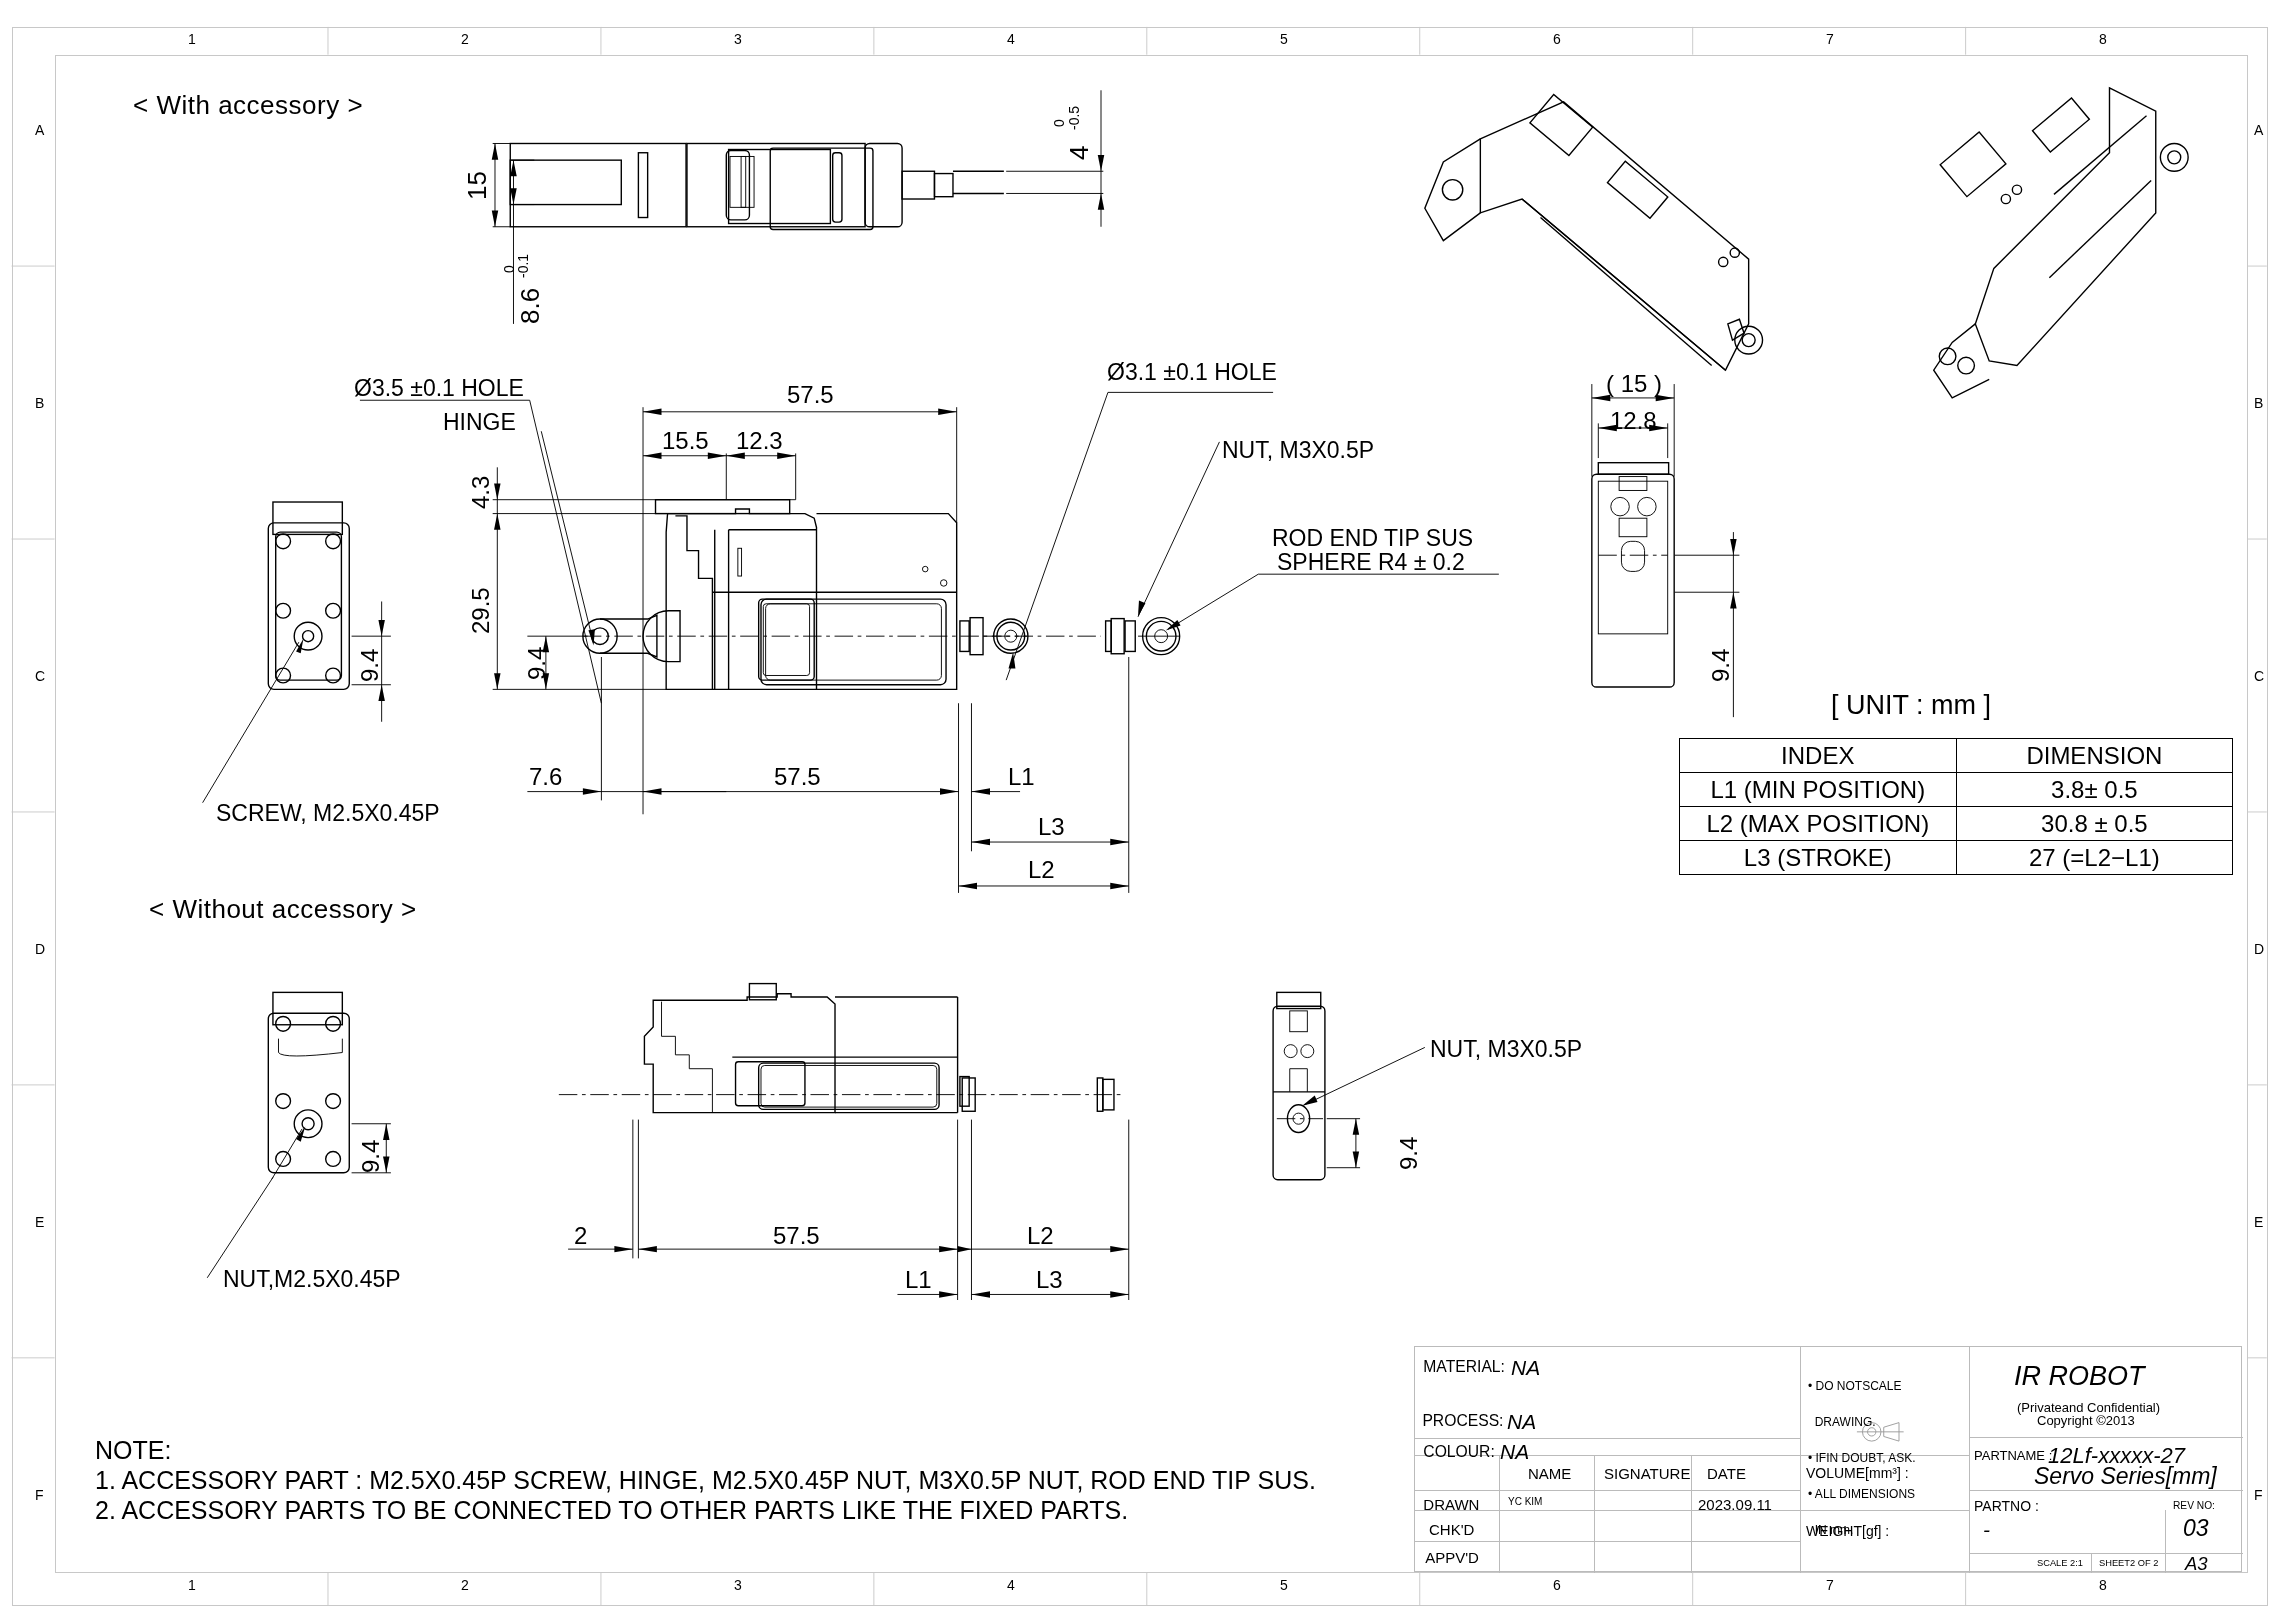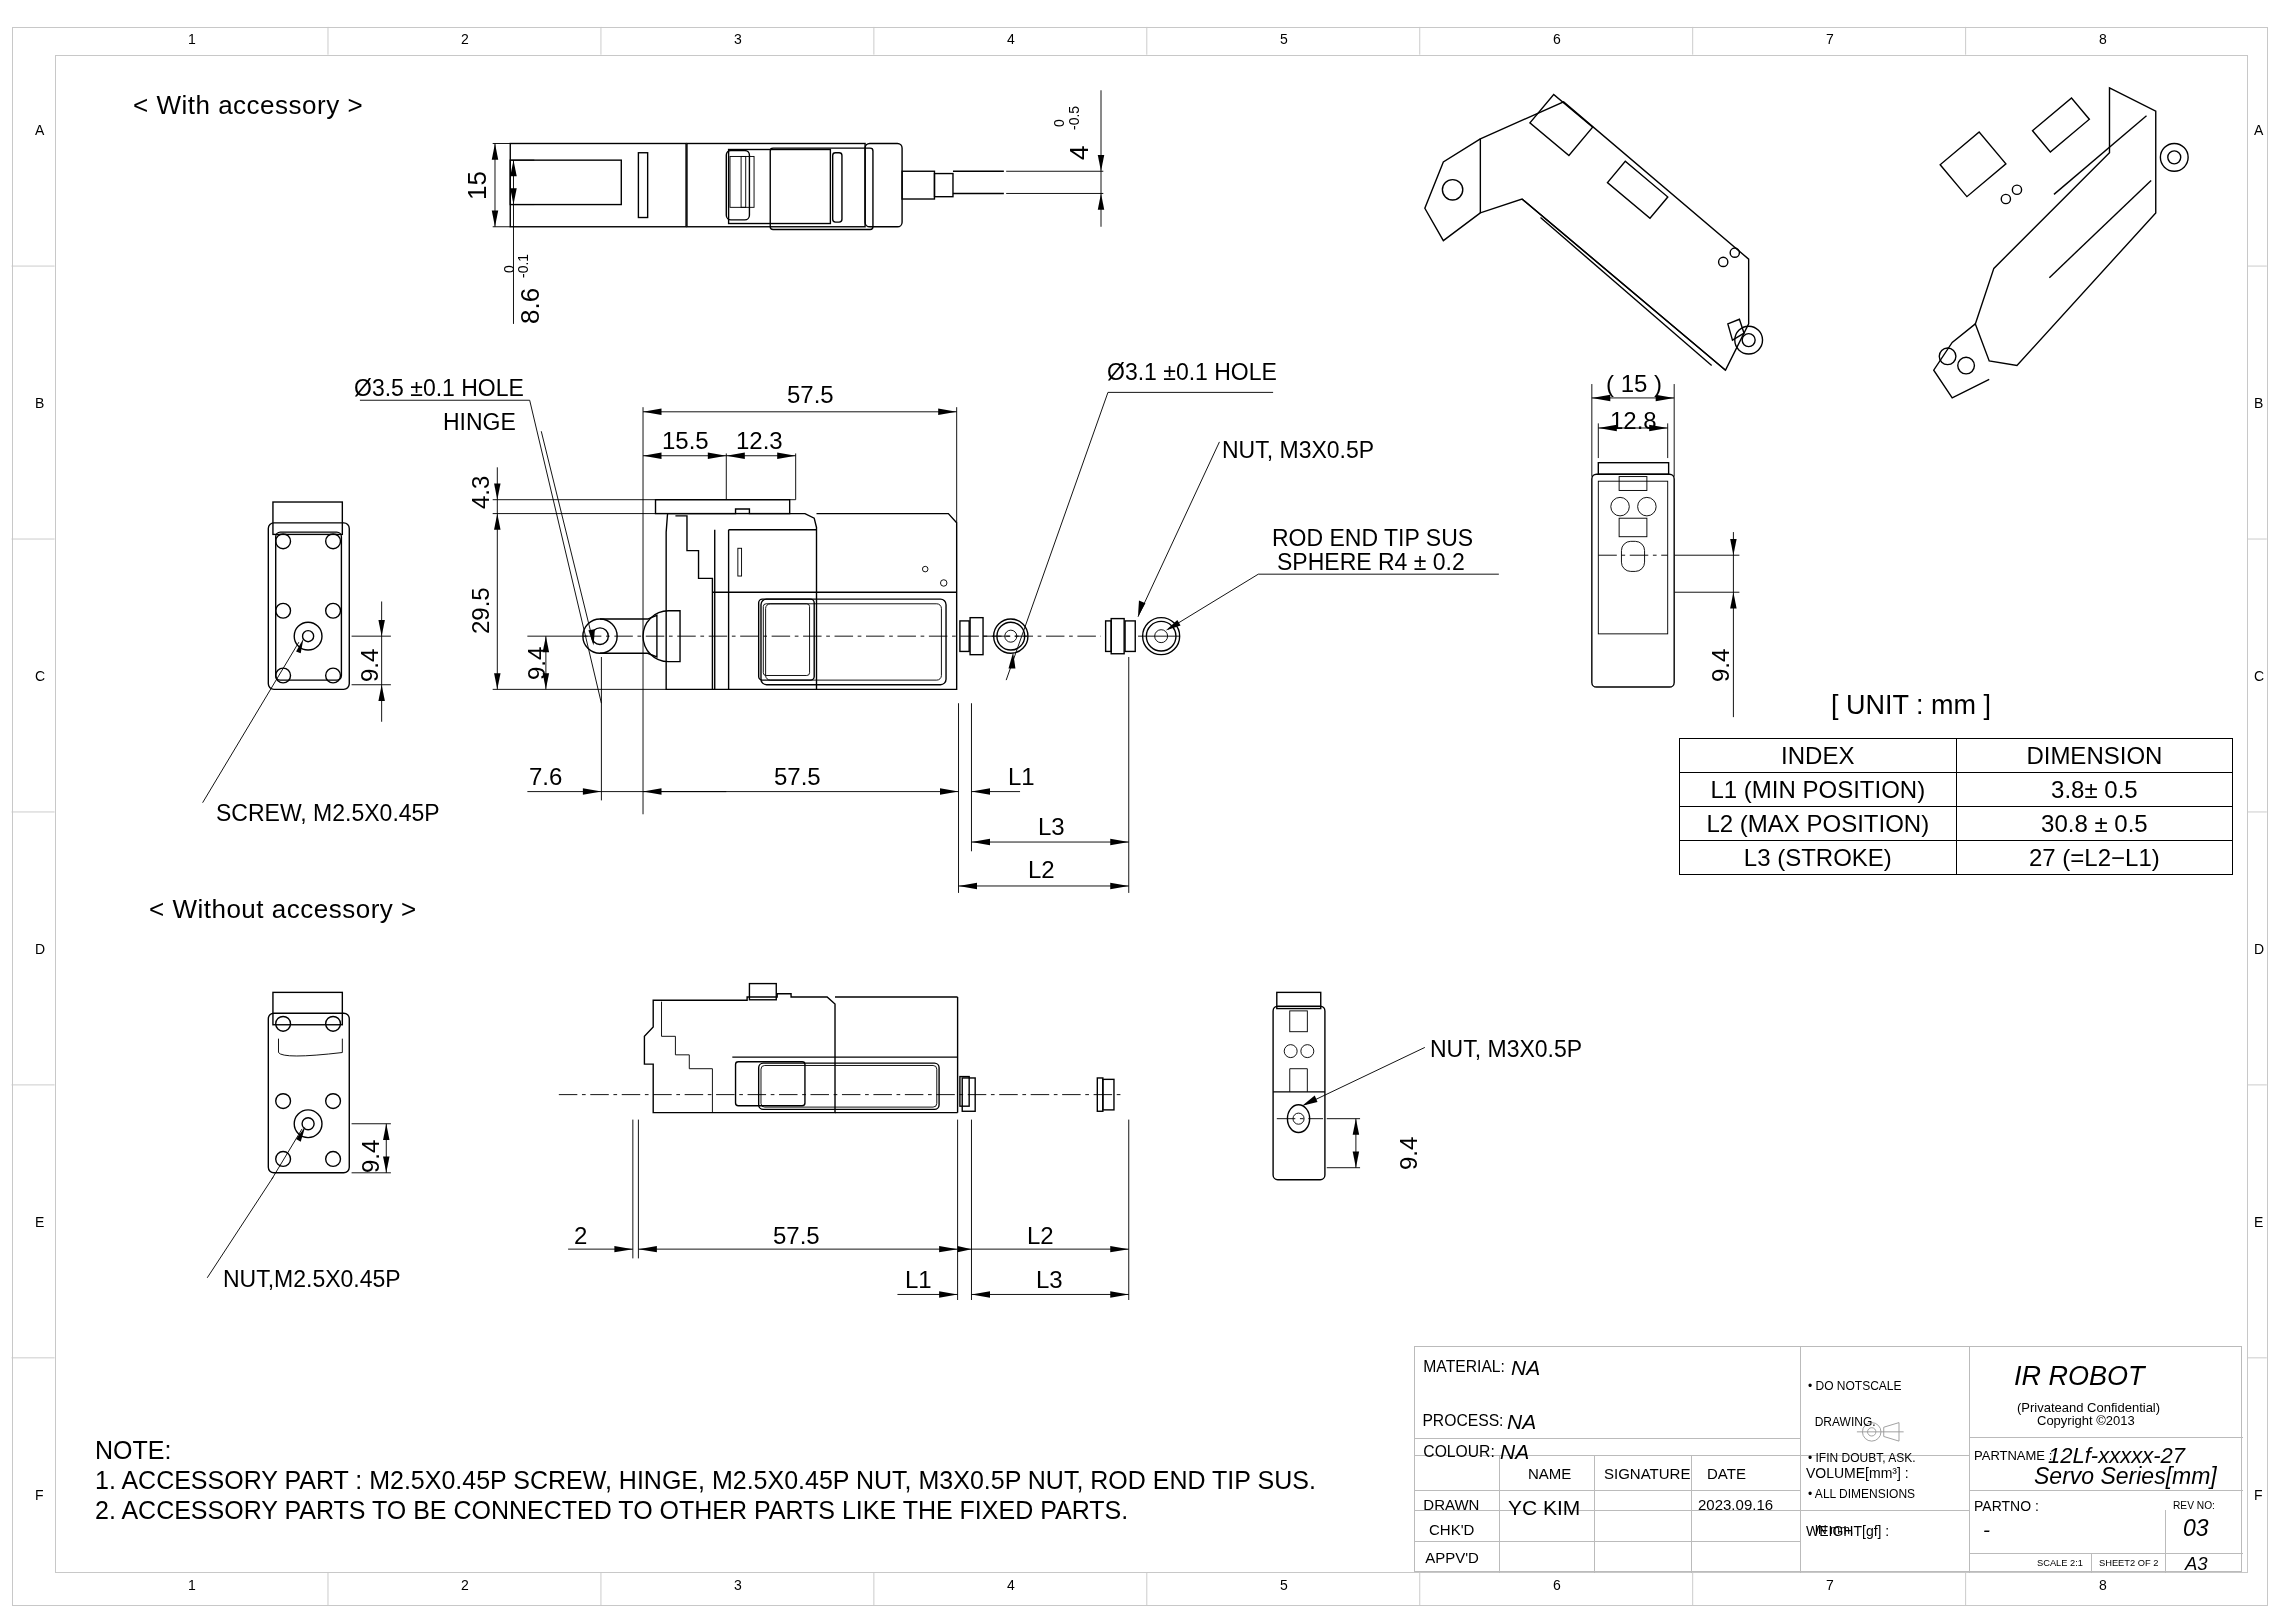--- a/index.html
+++ b/index.html
@@ -522,22 +522,22 @@
   <span class="v" style="left:633px;top:96px;font-size:22px">12Lf-xxxxx-27</span>
   <span class="v" style="left:619px;top:116px;font-size:23px">Servo Series[mm]</span>
 
   <span class="k" style="left:113px;top:118px;font-size:15px">NAME</span>
   <span class="k" style="left:189px;top:118px;font-size:15px">SIGNATURE</span>
   <span class="k" style="left:292px;top:118px;font-size:15px">DATE</span>
   <span class="k" style="left:391px;top:118px;font-size:14px">VOLUME[mm³] :</span>
   <span class="k" style="left:391px;top:176px;font-size:14px">WEIGHT[gf] :</span>
 
   <span class="k" style="left:8.3px;top:149px;font-size:15px">DRAWN</span>
-  <span class="k" style="left:93px;top:149px;font-size:21px">YC KIM</span>
-  <span class="k" style="left:283px;top:149px;font-size:15px">2023.09.16</span>
+  <span class="k" style="left:93px;top:149px;font-size:10px">YC KIM</span>
+  <span class="k" style="left:283px;top:149px;font-size:15px">2023.09.11</span>
   <span class="k" style="left:14px;top:174px;font-size:15px">CHK'D</span>
   <span class="k" style="left:10.2px;top:202px;font-size:15px">APPV'D</span>
 
   <span class="k" style="left:559px;top:151px;font-size:14px">PARTNO :</span>
   <span class="v" style="left:568px;top:171px">-</span>
   <span class="k" style="left:758px;top:153px;font-size:10.2px">REV NO:</span>
   <span class="v" style="left:768px;top:168px;font-size:23px">03</span>
   <span class="k" style="left:622px;top:211px;font-size:9.3px">SCALE  2:1</span>
   <span class="k" style="left:684px;top:211px;font-size:9.3px">SHEET2 OF 2</span>
   <span class="v" style="left:770px;top:206px;font-size:18.5px">A3</span>

